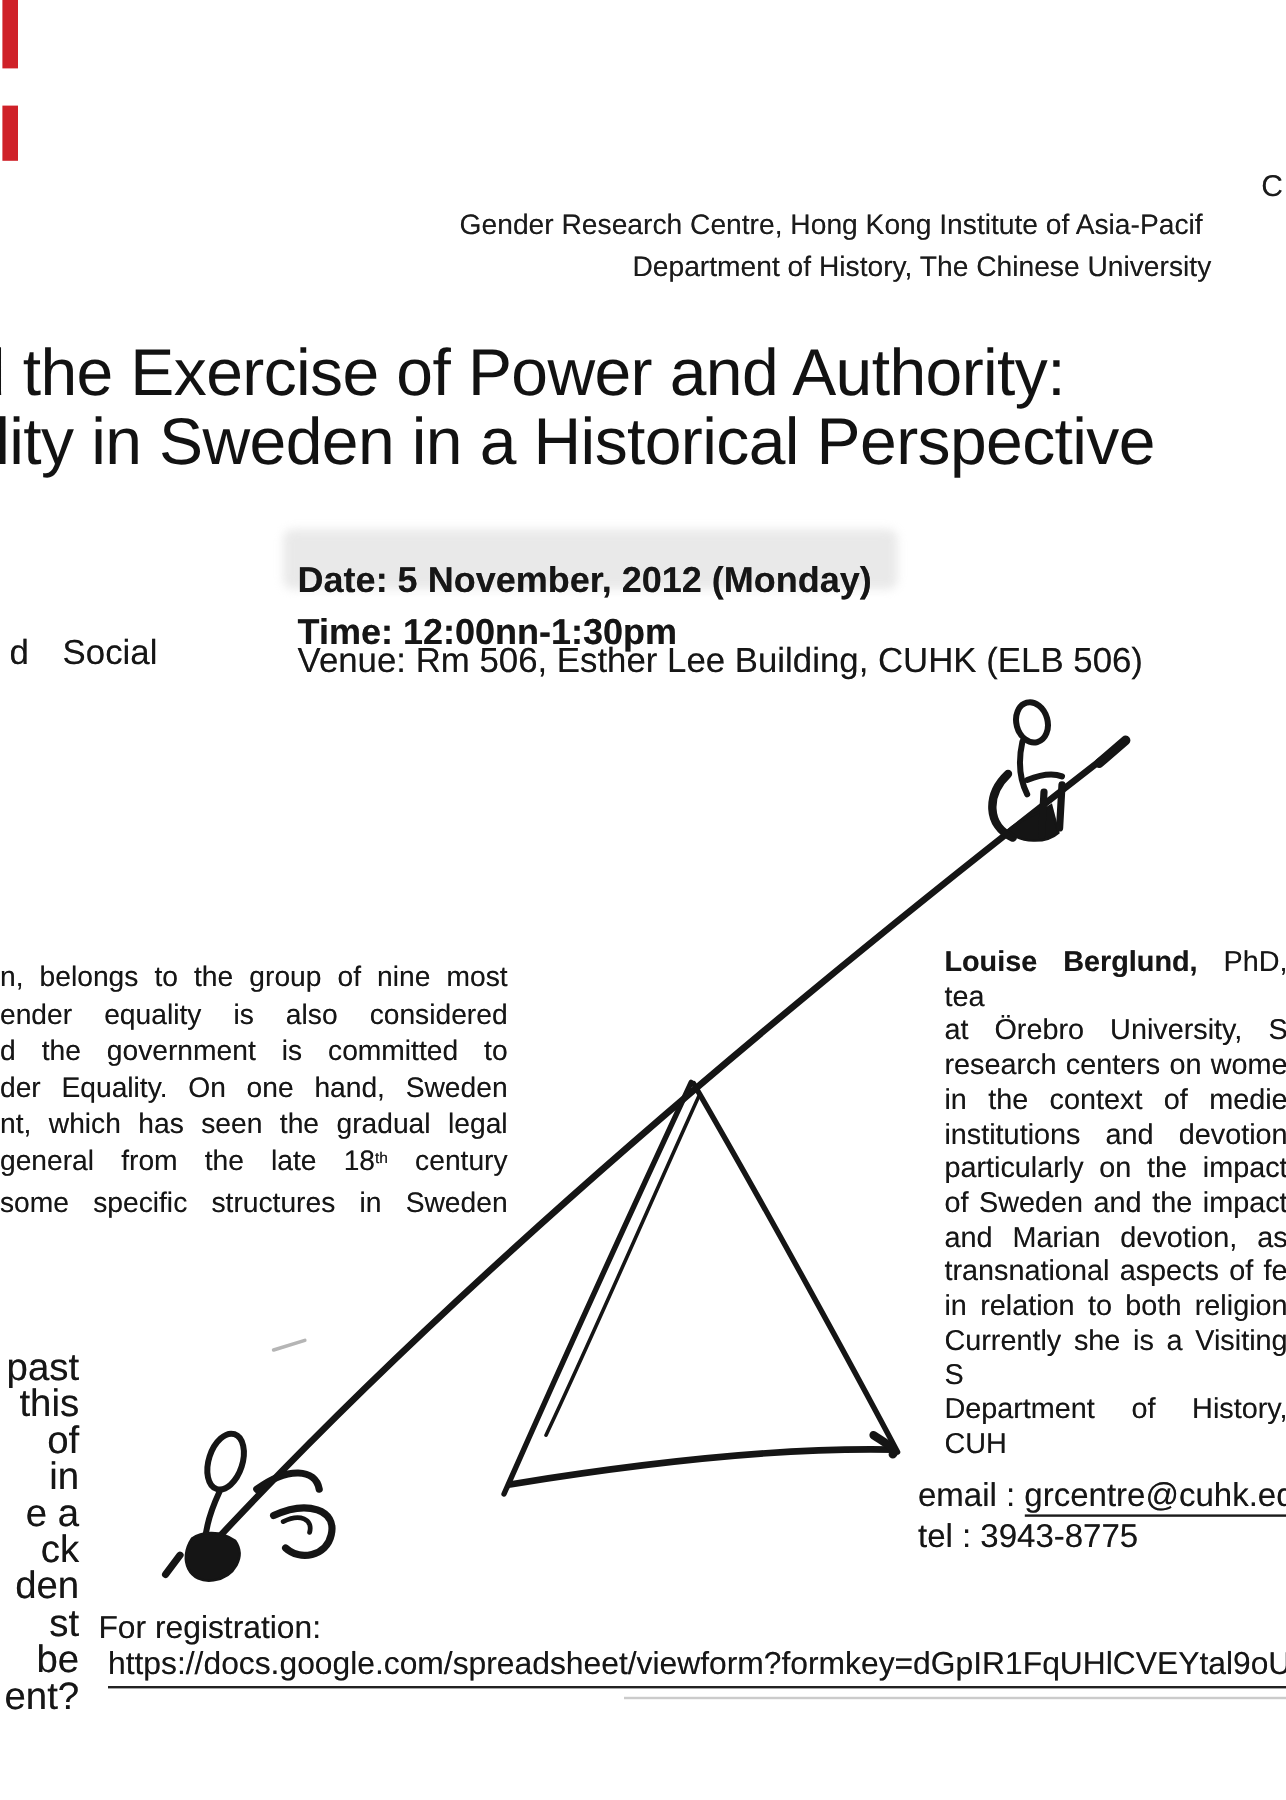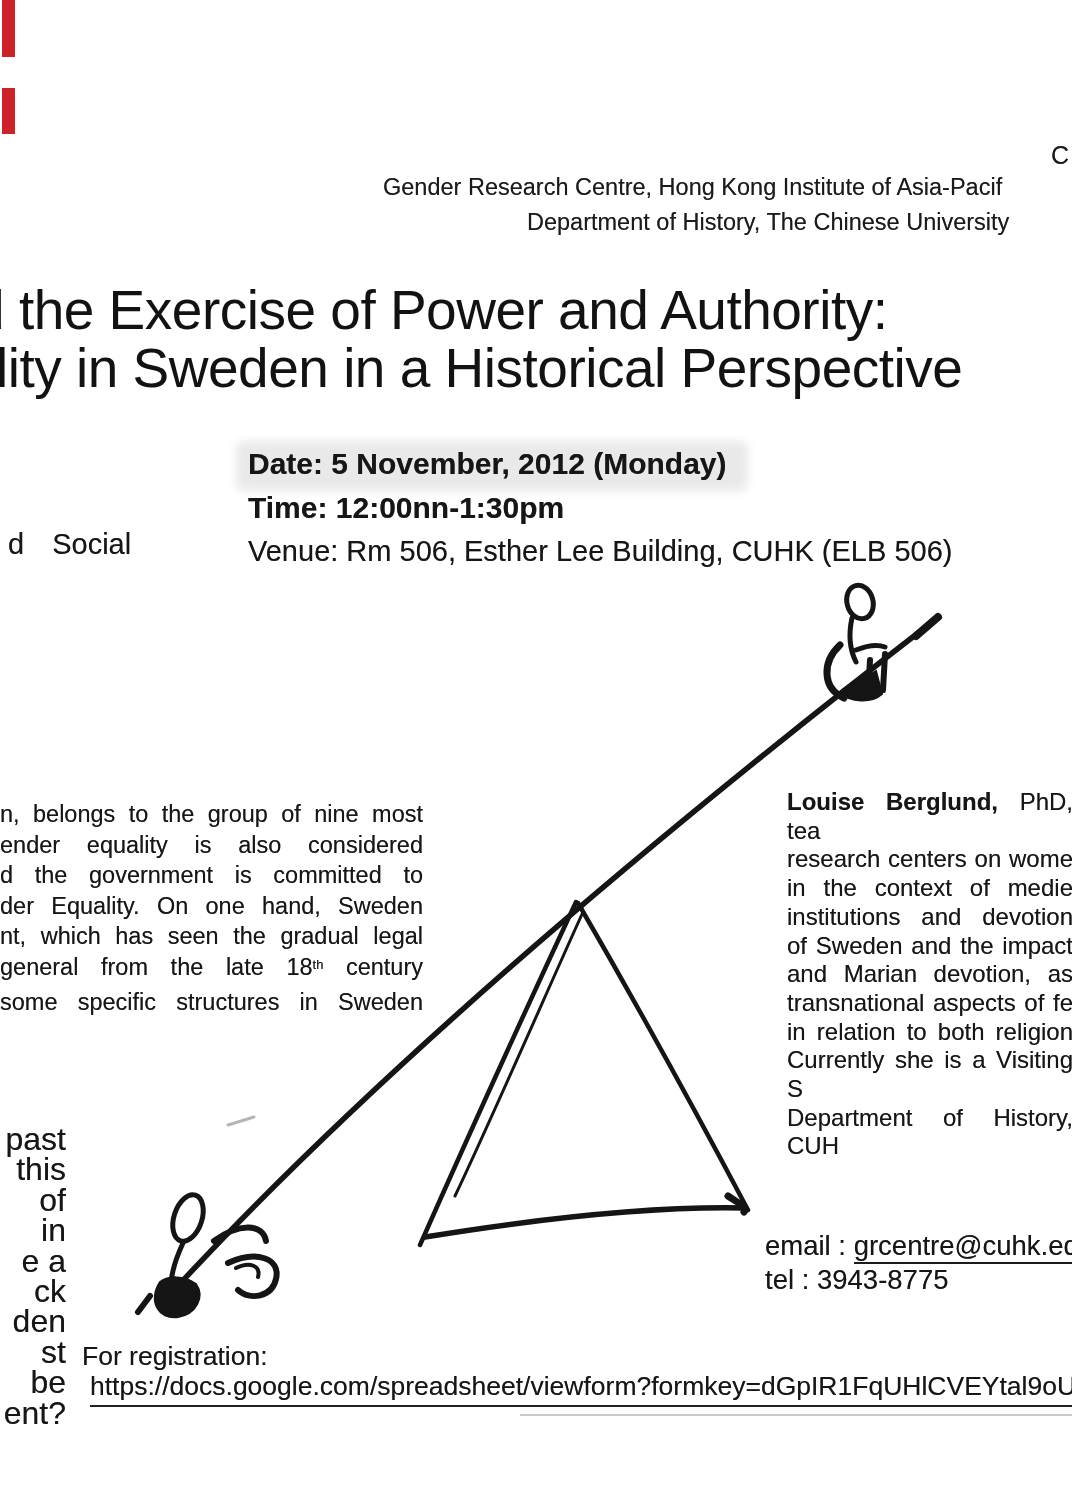--- a/index.html
+++ b/index.html
@@ -13,21 +13,21 @@
   
   .edge-mark{position:absolute;left:2px;width:13px;background:#cf2128;}
   
   .hdr{font-size:23.5px;color:#1b1b1b;}
   .corner-c{font-size:25px;}
   
   .title{font-size:55px;letter-spacing:-.5px;color:#121212;}
   
   .halo{position:absolute;left:236px;top:441px;width:512px;height:50px;
         background:#cfcfcf;opacity:.45;filter:blur(4px);border-radius:8px;}
-  .ev-bold{font-size:30px;font-weight:700;}
+  .ev-bold{font-size:30px;font-weight:700;margin-top:20px;}
   .ev-reg{font-size:29px;font-weight:400;}
   .dsocial{font-size:29px;word-spacing:20px;}
   
   .lp{position:absolute;left:0;top:799px;width:423px;font-size:23.5px;line-height:30.6px;}
   .jline{text-align:justify;text-align-last:justify;}
   .sup{font-size:.55em;position:relative;top:-.45em;}
   
   .frags{position:absolute;left:0;top:1124px;width:66px;font-size:32px;line-height:30.4px;text-align:right;}
   
   .sp{position:absolute;left:787px;top:788px;width:286px;font-size:24px;line-height:28.7px;}
@@ -80,23 +80,25 @@
     <div>in</div>
     <div>e a</div>
     <div>ck</div>
     <div>den</div>
     <div>st be</div>
     <div>ent?</div>
   </div>
 
   <div class="sp tx">
     <div class="jline"><span class="lead">Louise Berglund,</span><span> PhD, tea</span></div>
+    <div class="jline">at Örebro University, S</div>
     <div class="jline">research centers on wome</div>
     <div class="jline">in the context of medie</div>
     <div class="jline">institutions and devotion</div>
+    <div class="jline">particularly on the impact</div>
     <div class="jline">of Sweden and the impact</div>
     <div class="jline">and Marian devotion, as</div>
     <div class="jline">transnational aspects of fe</div>
     <div class="jline">in relation to both religion</div>
     <div class="jline">Currently she is a Visiting S</div>
     <div class="jline">Department of History, CUH</div>
   </div>
 
   <div class="abs contact tx" style="left:765px;top:1229px;"><span>email : </span><span class="ulink">grcentre@cuhk.ed</span></div>
   <div class="abs contact tx" style="left:765px;top:1263px;">tel : 3943-8775</div>

